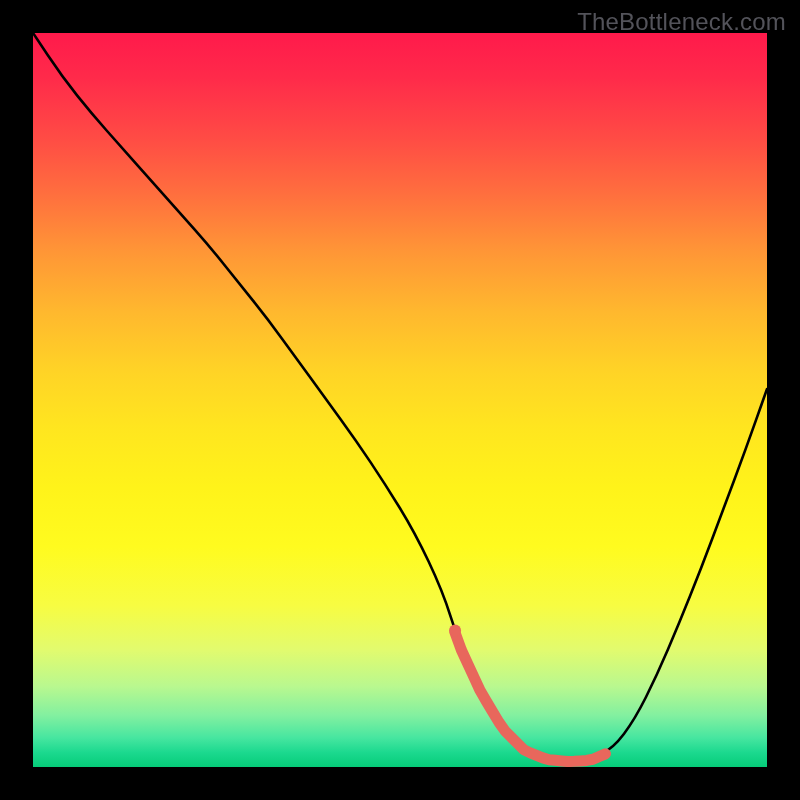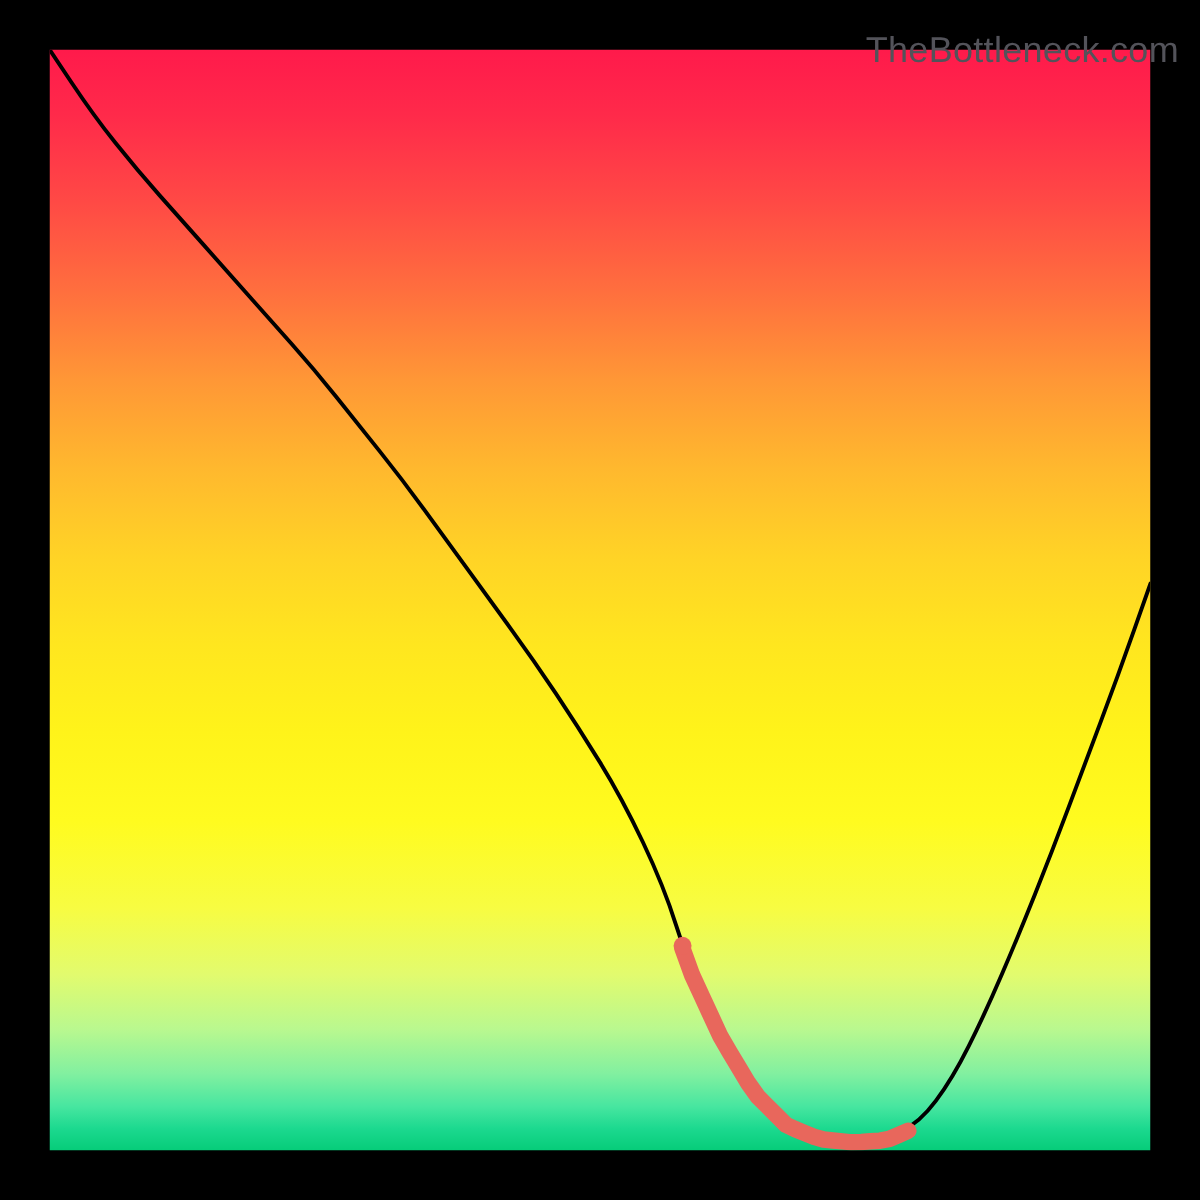--- a/index.html
+++ b/index.html
@@ -5,21 +5,21 @@
   * { margin: 0; padding: 0; box-sizing: border-box; }
   html, body { width: 800px; height: 800px; overflow: hidden; background: #000; }
   .frame {
     position: relative;
     width: 800px;
     height: 800px;
     background: #000;
   }
   .watermark {
     position: absolute;
-    top: 20px;
+    top: 8px;
     right: 14px;
     font-family: Arial, Helvetica, sans-serif;
     font-size: 24px;
     font-weight: 400;
     color: #53535a;
     letter-spacing: 0.2px;
     z-index: 10;
   }
   .plot {
     position: absolute;

